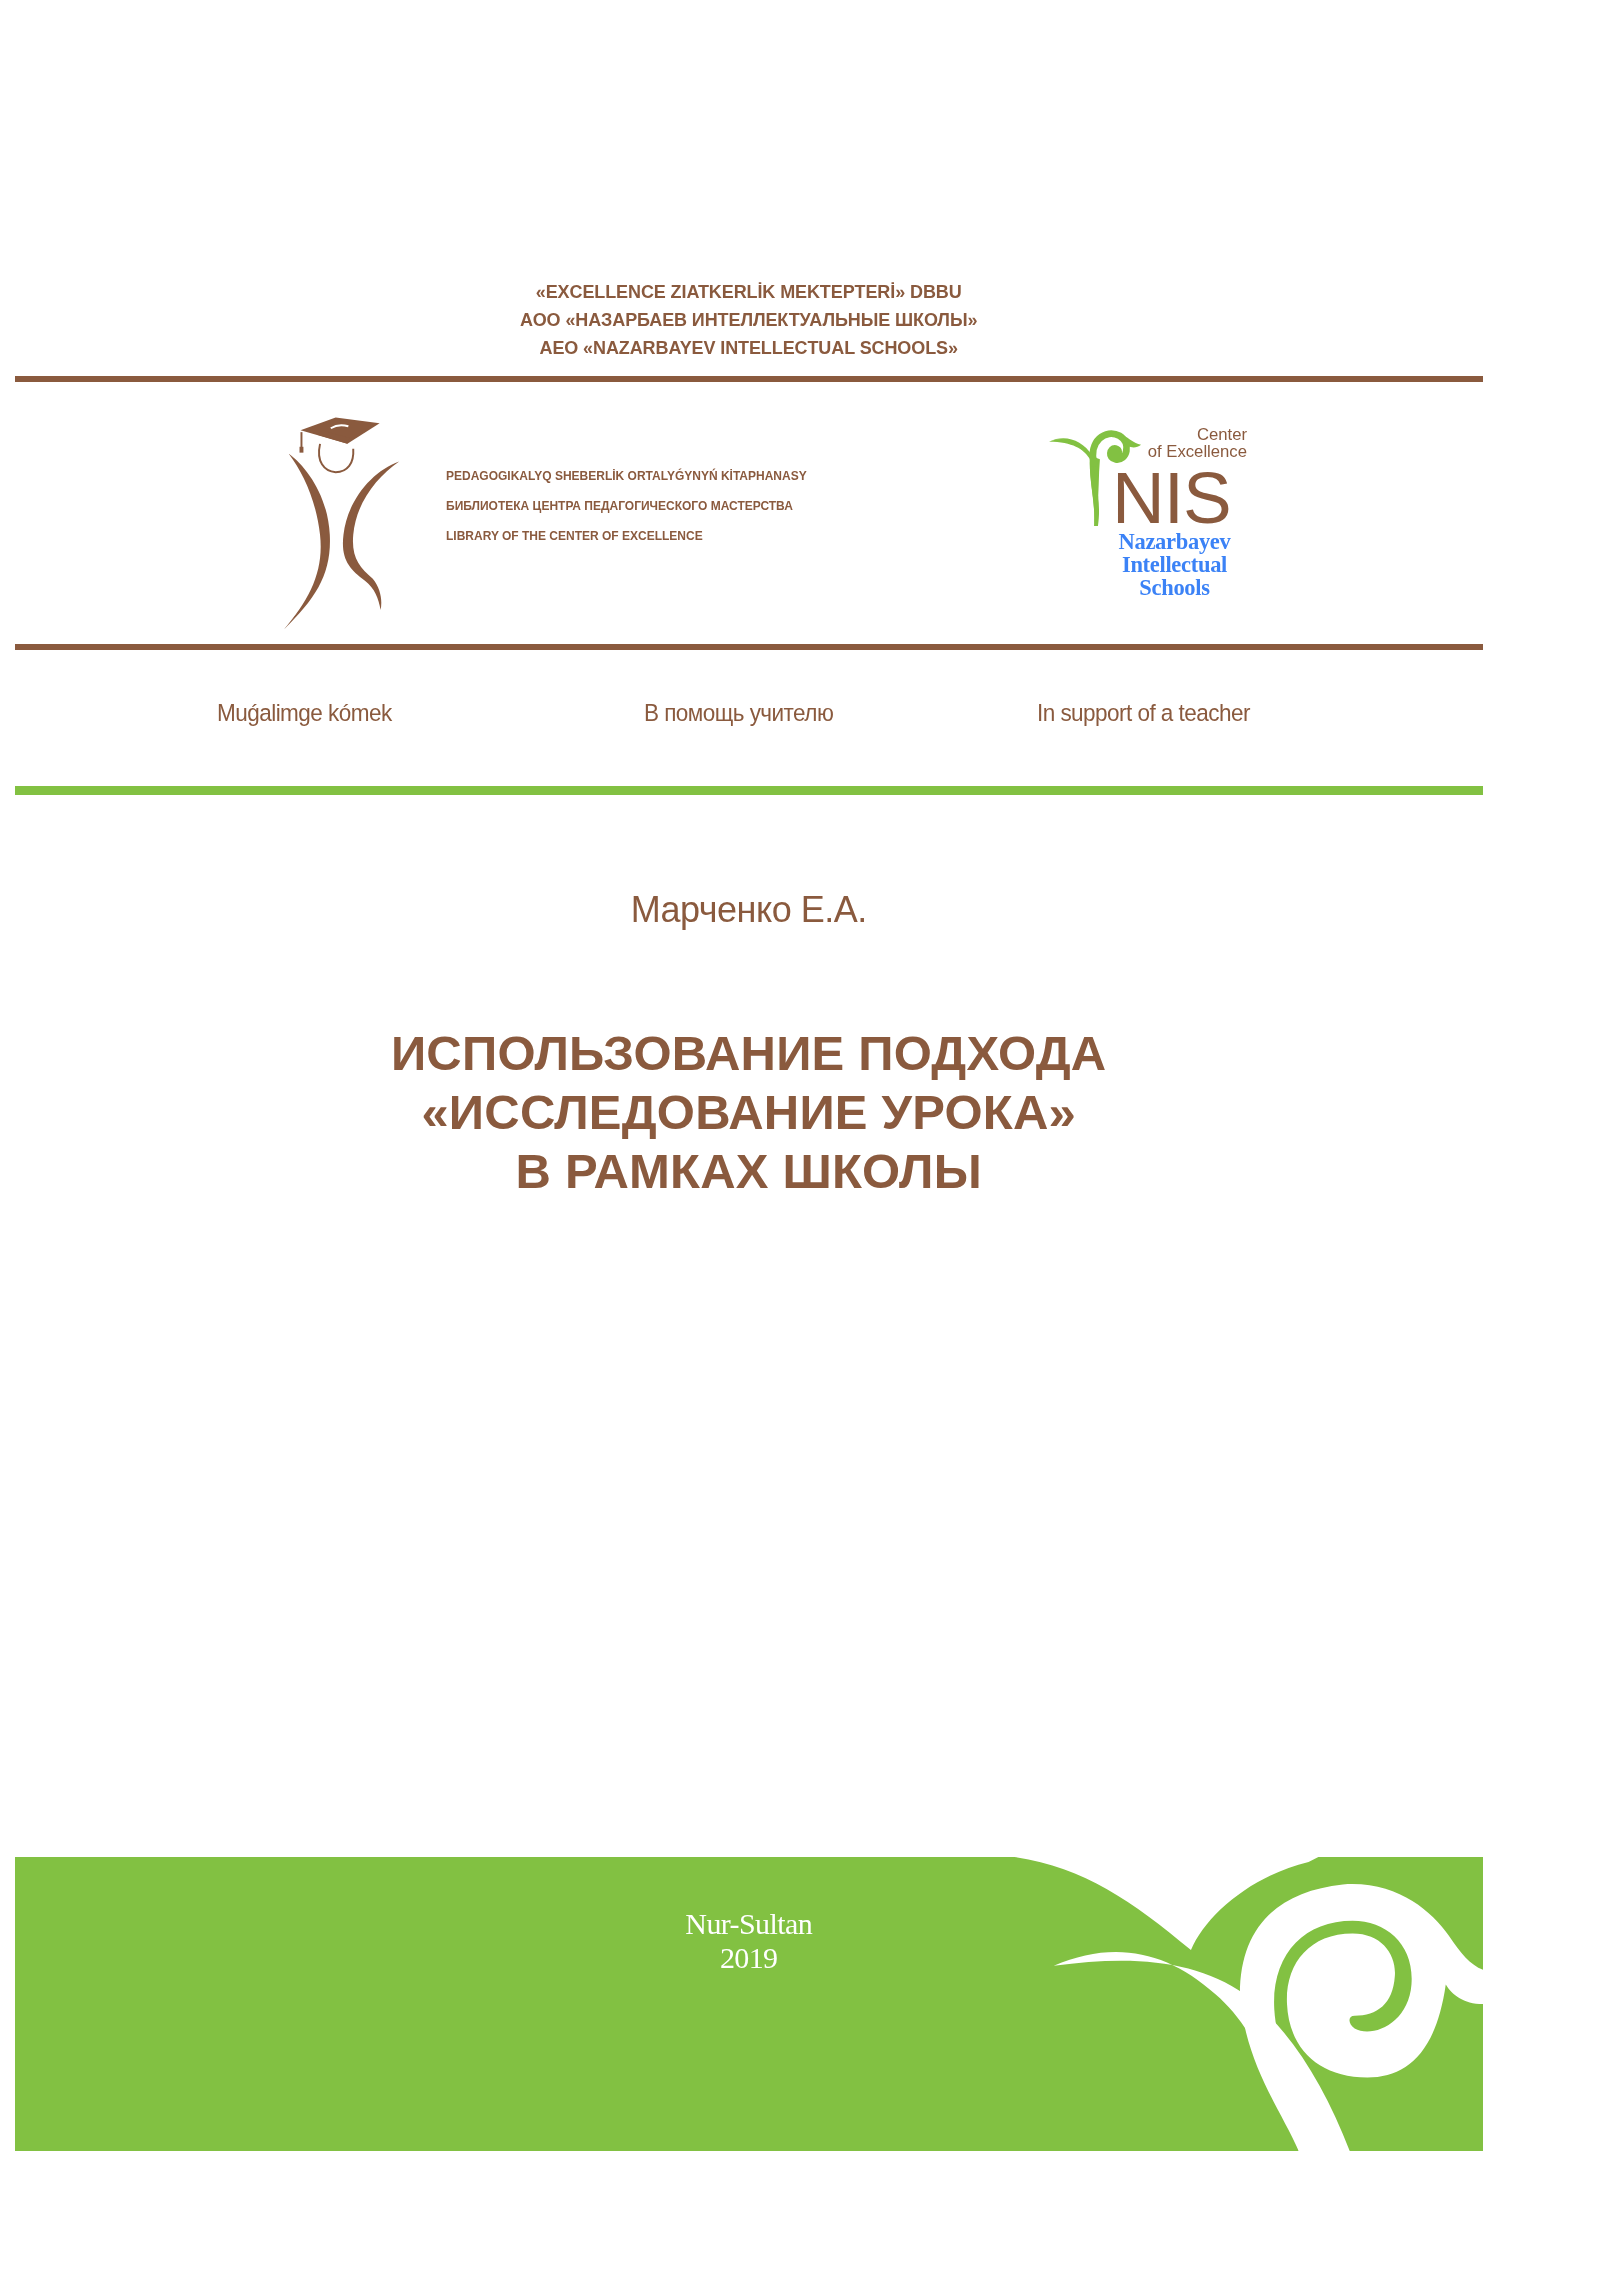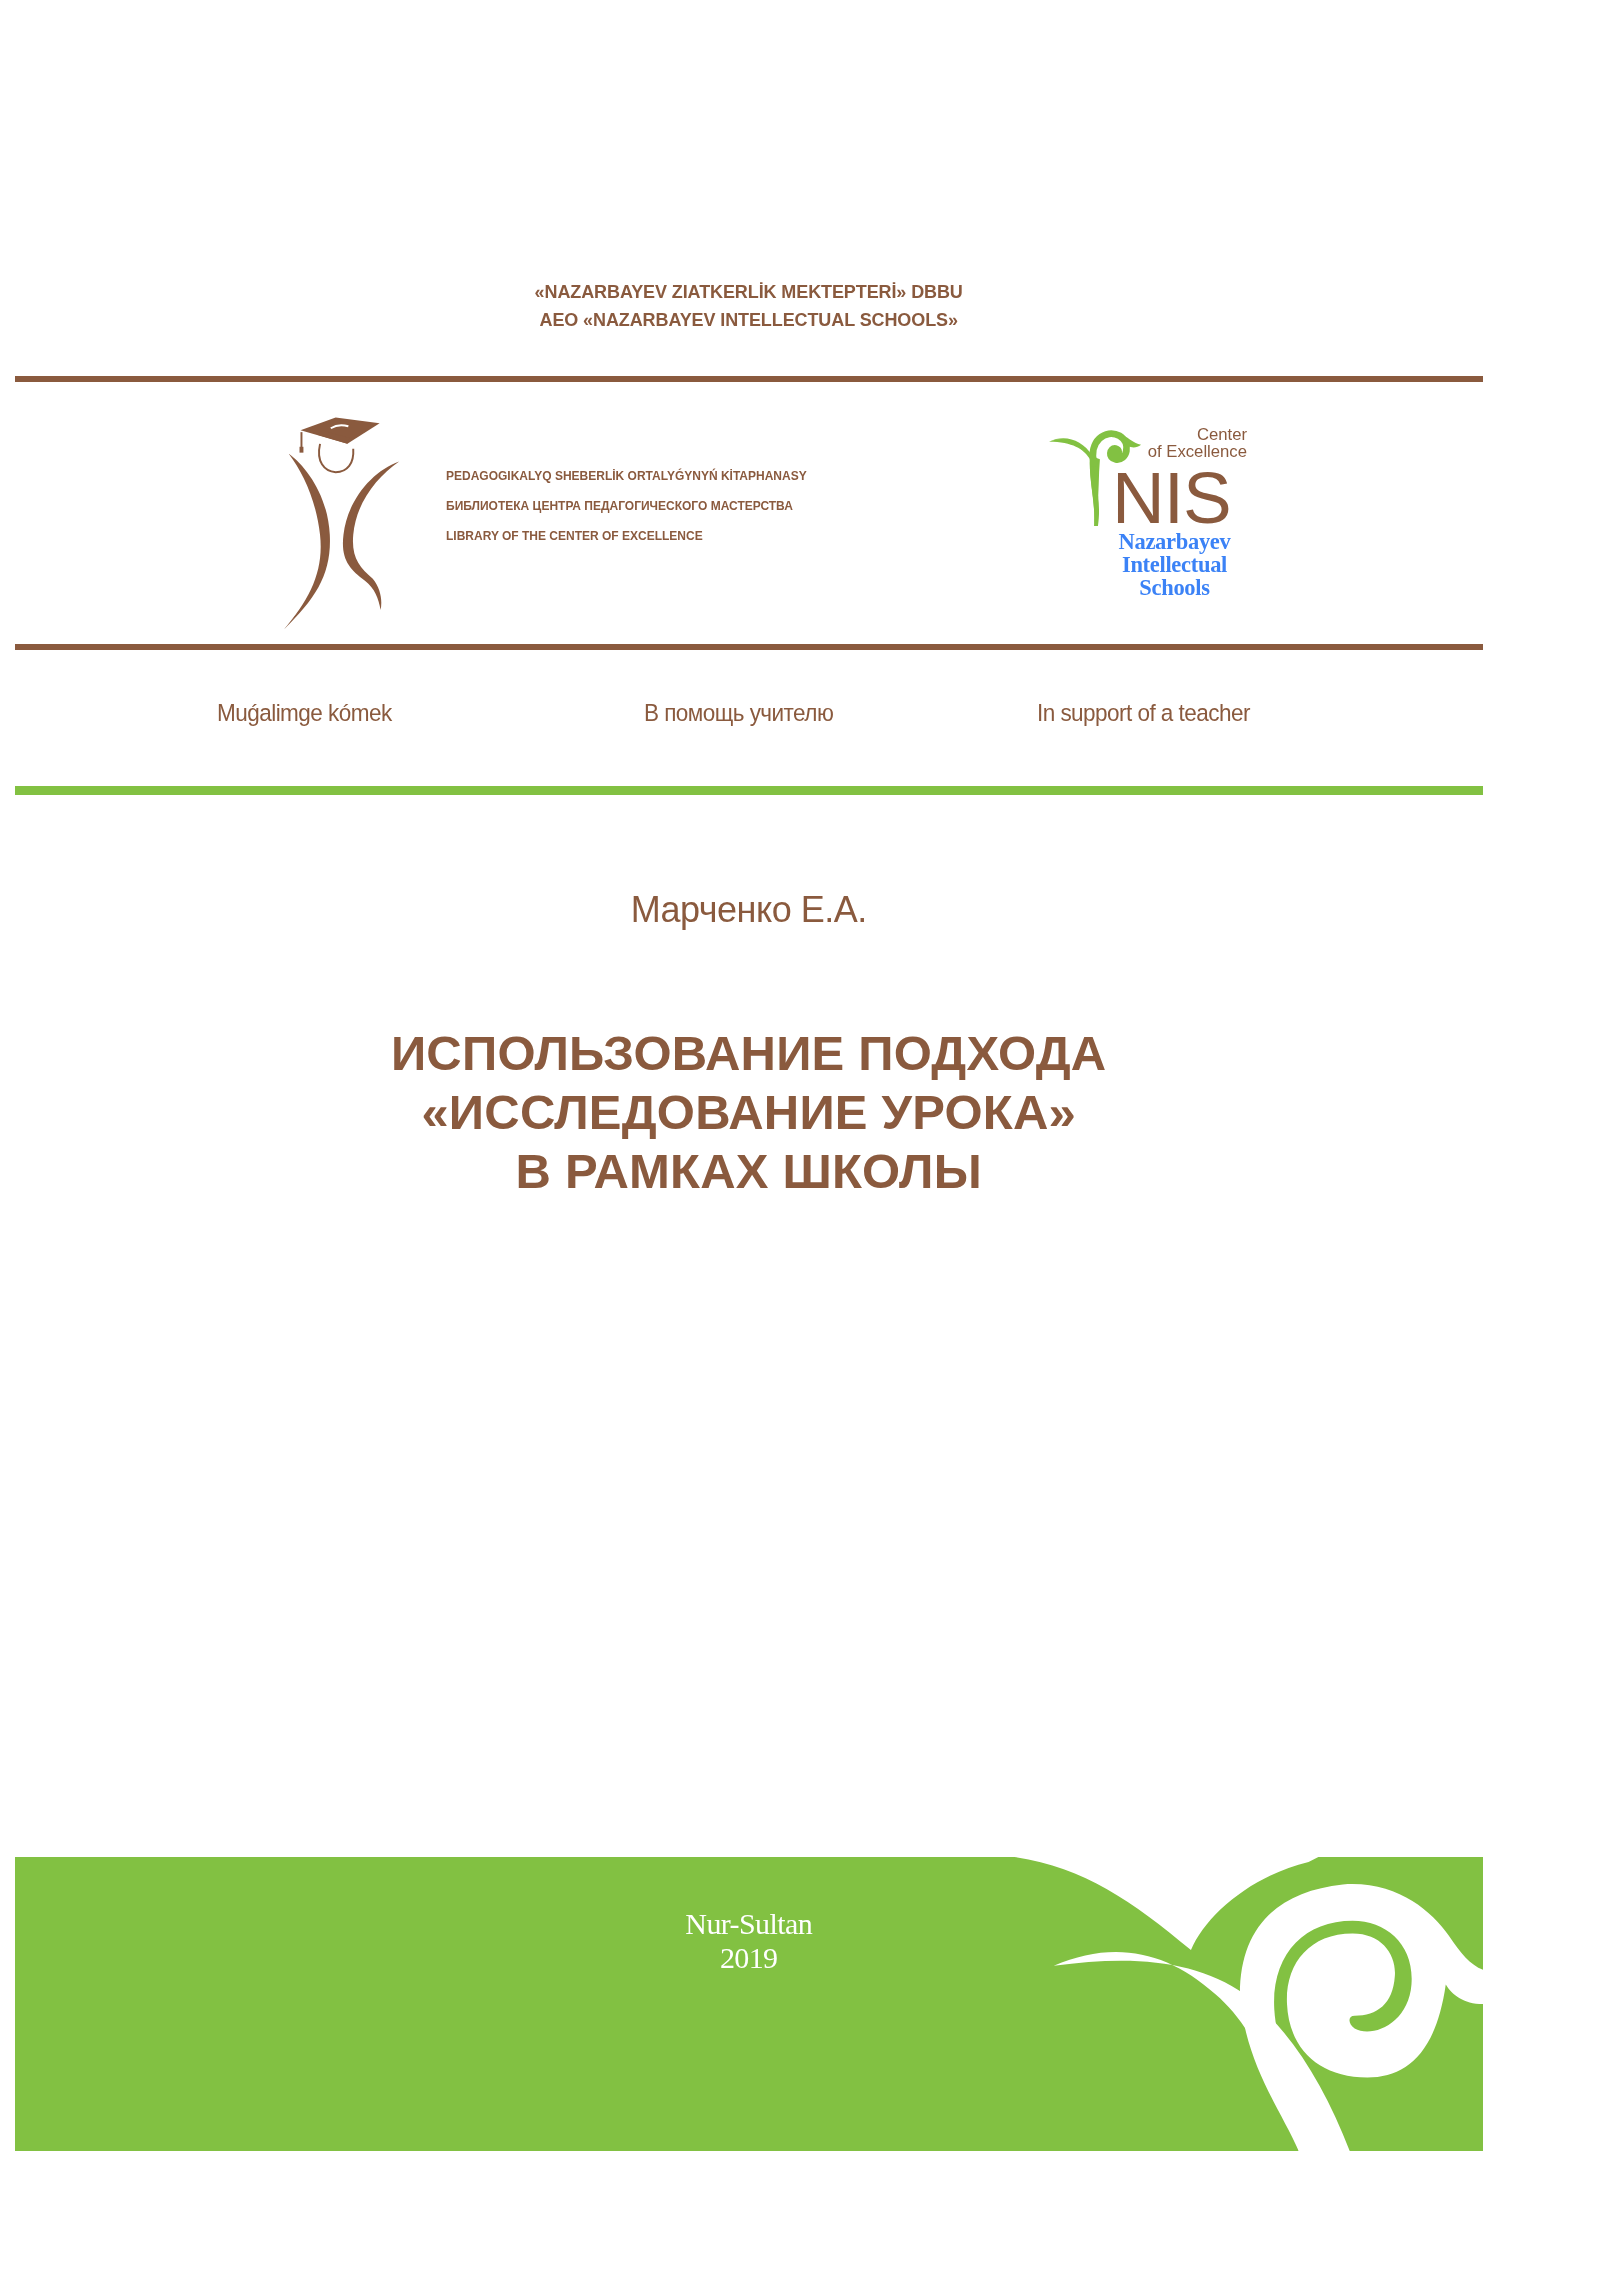--- a/index.html
+++ b/index.html
@@ -123,21 +123,22 @@
       line-height: 34px;
       color: #ffffff;
       letter-spacing: -0.6px;
       font-family: Liberation Serif, serif;
     }
   </style>
 </head>
 <body>
 
 <div class="abs org-block">
-  <div class="org-line">«NAZARBAYEV ZIATKERLİK MEKTEPTERİ» DBBU</div>
+  <div class="org-line">«EXCELLENCE ZIATKERLİK MEKTEPTERİ» DBBU</div>
+  <div class="org-line">АОО «НАЗАРБАЕВ ИНТЕЛЛЕКТУАЛЬНЫЕ ШКОЛЫ»</div>
   <div class="org-line">AEO «NAZARBAYEV INTELLECTUAL SCHOOLS»</div>
 </div>
 
 <div class="abs rule-brown" style="top:376px;"></div>
 
 <div class="abs figure-logo">
   <svg width="127" height="221" viewBox="0 0 130 225" xmlns="http://www.w3.org/2000/svg">
 
     <polygon points="22,18 58,5 103,11 70,32" fill="#8a5a3e"></polygon>
     <polygon points="40,23 70,32 72,26 44,18" fill="#8a5a3e"></polygon>

